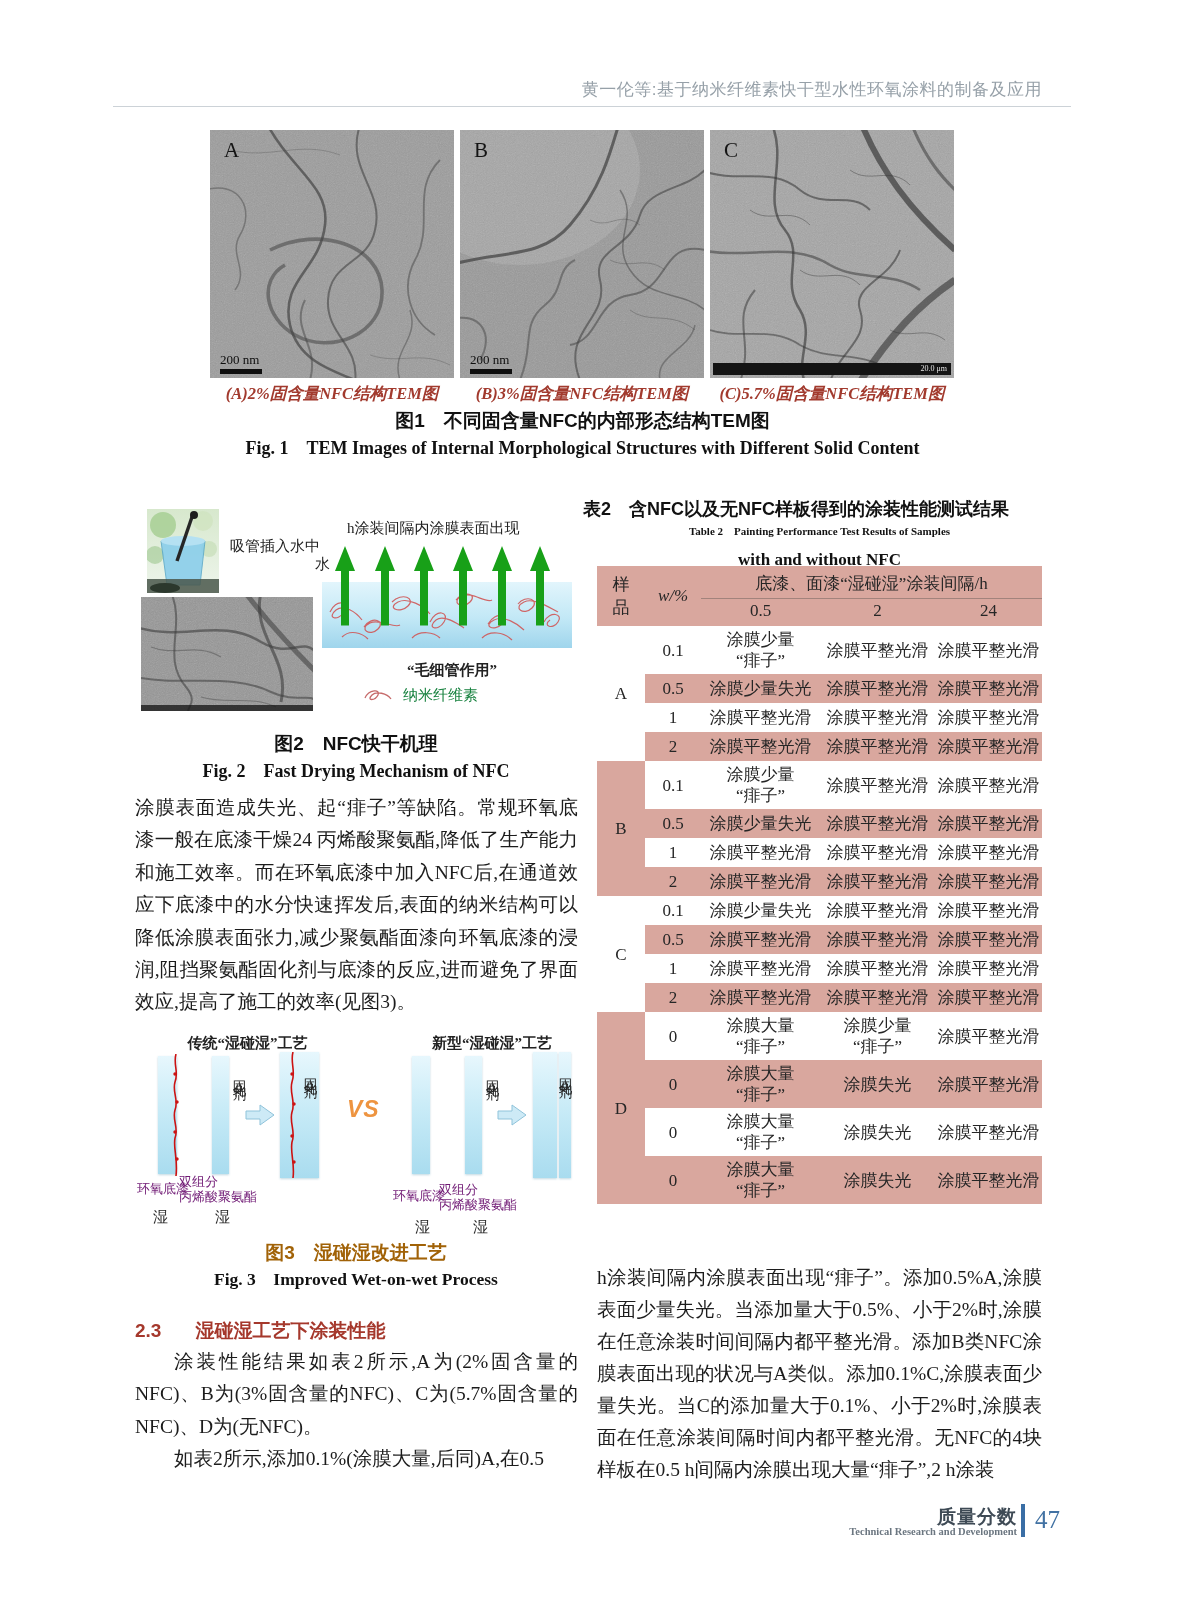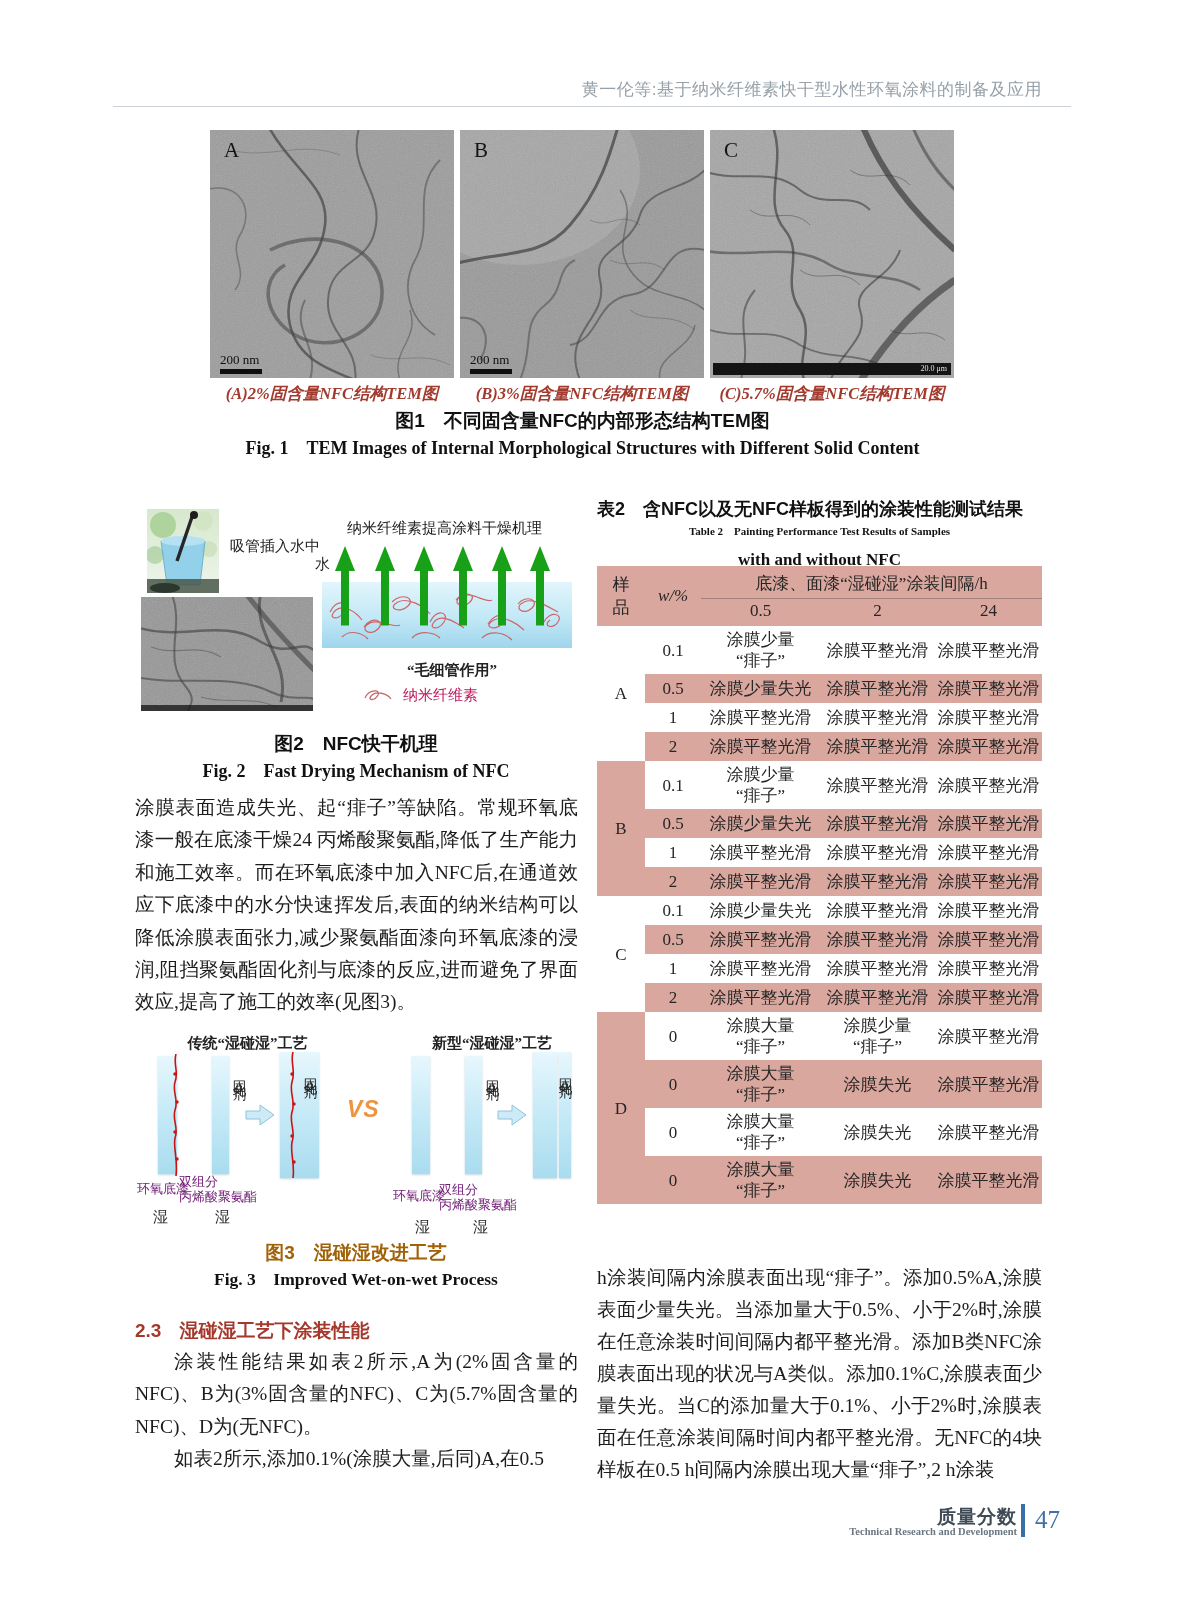--- a/index.html
+++ b/index.html
@@ -32,21 +32,21 @@
   .fig2-mech-title{left:212px;top:24px;font-size:15px;color:#222;}
   .fig2-straw-label{left:95px;top:42px;font-size:15px;color:#222;}
   .fig2-water{left:180px;top:60px;font-size:15px;color:#222;}
   .cup-photo{left:12px;top:14px;width:72px;height:84px;}
   .fig2-tem{left:6px;top:102px;width:172px;height:114px;background:#989898;overflow:hidden;}
   .nfc-box{left:187px;top:87px;width:250px;height:66px;
     background:linear-gradient(180deg,#e2f5fc 0%,#c2e8f6 55%,#9fd5ec 100%);}
   .arrows-layer{left:187px;top:48px;width:250px;height:88px;}
   .capillary{left:252px;top:166px;width:130px;text-align:center;font-size:15px;font-weight:bold;color:#222;}
   .legend-squiggle{left:226px;top:192px;}
-  .legend-label{left:268px;top:191px;font-size:15px;color:#be185d;}
+  .legend-label{left:268px;top:191px;font-size:15px;color:#15803d;}
   .fig2-zh{left:0;top:236px;width:442px;text-align:center;font-family:"Liberation Sans",sans-serif;
     font-weight:bold;font-size:19px;color:#111;}
   .fig2-en{left:0;top:264px;width:442px;text-align:center;font-weight:bold;font-size:18px;color:#111;}
 
   
   .para{font-size:19.5px;line-height:32.4px;text-align:justify;color:#1c1c1c;}
   .p1{top:792px;left:135px;width:443px;}
   .p2-block{top:1346px;left:135px;width:443px;}
   .p2-block p{margin:0;text-indent:2em;}
   .p-right{top:1262px;left:597px;width:445px;line-height:32px;}
@@ -61,24 +61,24 @@
     font-size:23px;color:#ee9440;letter-spacing:1px;}
   .fig3-small{font-size:13px;color:#701a75;text-align:left;line-height:15px;white-space:pre-line;}
   .wet{font-size:15px;color:#222;}
   .fig3-zh{top:1240px;left:135px;width:442px;text-align:center;font-family:"Liberation Sans",sans-serif;
     font-weight:bold;font-size:19px;color:#a16207;}
   .fig3-en{top:1267px;left:135px;width:442px;text-align:center;font-weight:bold;font-size:17.5px;color:#111;}
 
   
   .sec-head{top:1318px;left:135px;font-family:"Liberation Sans",sans-serif;
     font-weight:bold;font-size:19px;color:#a5382c;}
-  .sec-head .num{margin-right:18px;}
-
-  
-  .tbl-title-zh{top:497px;left:597px;width:445px;text-align:left;font-family:"Liberation Sans",sans-serif;
+  .sec-head .num{margin-right:34px;}
+
+  
+  .tbl-title-zh{top:497px;left:564px;width:445px;text-align:right;font-family:"Liberation Sans",sans-serif;
     font-weight:bold;font-size:18px;color:#111;}
   .tbl-title-en{top:524px;left:597px;width:445px;text-align:center;font-weight:bold;font-size:11px;color:#111;}
   .tbl-title-en2{top:550px;left:597px;width:445px;text-align:center;font-weight:bold;font-size:17px;color:#111;}
   .t2{top:566px;left:597px;}
   table.perf{border-collapse:collapse;width:445px;font-size:17px;color:#262626;table-layout:fixed;}
   table.perf th{background:#d9a79e;font-weight:normal;padding:0 2px;}
   table.perf th.span-h{border-bottom:1px solid #a2837c;padding:6px 4px 3px;}
   table.perf th.int-h{padding:2px 0 5px;}
   table.perf td{text-align:center;padding:3px 2px;line-height:21px;white-space:pre-line;}
   table.perf td.single{height:23px;}
@@ -206,21 +206,21 @@
       <circle cx="62" cy="40" r="8" fill="#bcd8aa" opacity="0.5"></circle>
       <path d="M14,32 L58,32 L53,76 L20,76 Z" fill="#85ccec" opacity="0.85" stroke="#57a7c9" stroke-width="1"></path>
       <ellipse cx="36" cy="32" rx="22" ry="5" fill="#b5e1f2"></ellipse>
       <line x1="46" y1="5" x2="30" y2="52" stroke="#262626" stroke-width="3.4"></line>
       <circle cx="47" cy="6" r="4" fill="#1d1d1d"></circle>
       <rect x="0" y="70" width="72" height="14" fill="#49564a" opacity="0.85"></rect>
       <ellipse cx="18" cy="79" rx="15" ry="5" fill="#2c382d"></ellipse>
     </svg>
   </div>
   <div class="abs fig2-straw-label">吸管插入水中</div>
-  <div class="abs fig2-mech-title">纳米纤维素提高涂料干燥机理</div>
+  <div class="abs fig2-mech-title">h涂装间隔内涂膜表面出现</div>
   <div class="abs fig2-water">水</div>
 
   <div class="abs fig2-tem">
     <svg width="172" height="114" viewBox="0 0 172 114">
       <rect width="172" height="114" fill="#969696"></rect>
       <rect width="172" height="114" filter="url(#grain)" opacity="0.3"></rect>
       <g fill="none" stroke="#3d3d3d">
         <path d="M-5,30 C40,45 80,20 120,45 C150,62 160,40 175,55" stroke-width="2.5" opacity="0.6"></path>
         <path d="M30,-5 C45,30 20,60 45,90 C60,108 40,112 50,118" stroke-width="2" opacity="0.55"></path>
         <path d="M120,-5 C110,40 150,60 140,105" stroke-width="3" opacity="0.6"></path>

